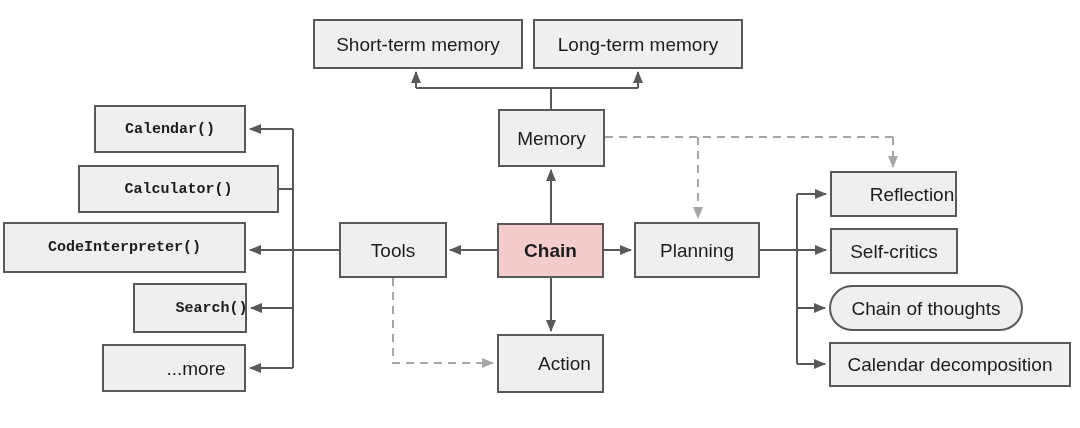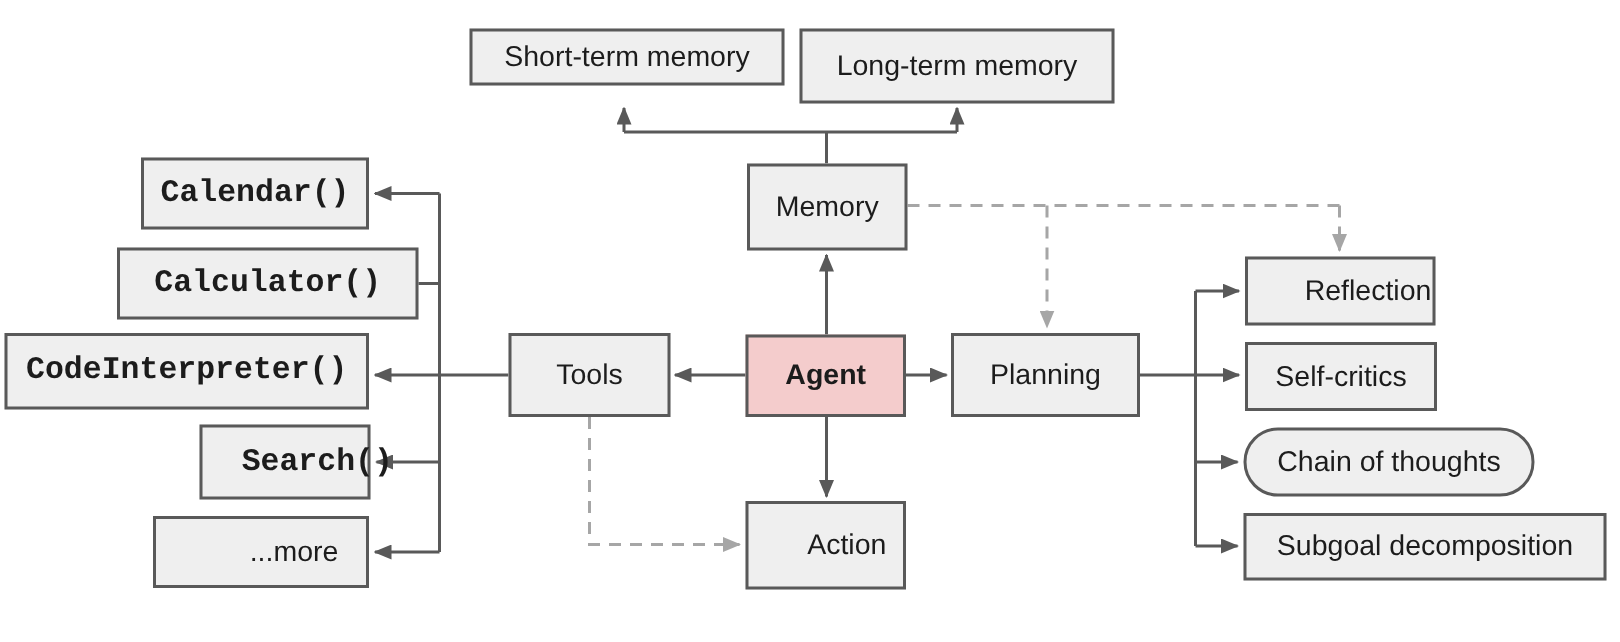--- a/index.html
+++ b/index.html
@@ -49,21 +49,21 @@
     align-items: center;
     justify-content: center;
     font-size: 19px;
     line-height: 1;
     white-space: nowrap;
     text-align: center;
   }
   .node.mono {
     font-family: "Liberation Mono", "DejaVu Sans Mono", monospace;
     font-weight: bold;
-    font-size: 21px;
+    font-size: 15px;
   }
   .node.agent-node {
     background: var(--agent-fill);
     font-weight: bold;
   }
 </style>
 </head>
 <body>
 
 <div class="canvas">
@@ -101,27 +101,27 @@
     </g>
 
     <g class="dashed">
       <path d="M605 137 H893"></path>
       <path d="M698 137 V218" marker-end="url(#ah-d)"></path>
       <path d="M893 137 V167" marker-end="url(#ah-d)"></path>
       <path d="M393 278 V363 H493" marker-end="url(#ah-d)"></path>
     </g>
   </svg>
 
-  <div class="node" style="left:313px; top:19px; width:210px; height:38px;">Short-term memory</div>
+  <div class="node" style="left:313px; top:19px; width:210px; height:50px;">Short-term memory</div>
 
   <div class="node" style="left:533px; top:19px; width:210px; height:50px;">Long-term memory</div>
 
   <div class="node" style="left:498px; top:109px; width:107px; height:58px;">Memory</div>
 
-  <div class="node agent-node" style="left:497px; top:223px; width:107px; height:55px;">Agent</div>
+  <div class="node agent-node" style="left:497px; top:223px; width:107px; height:55px;">Chain</div>
 
   <div class="node" style="left:339px; top:222px; width:108px; height:56px;">Tools</div>
 
   <div class="node" style="left:634px; top:222px; width:126px; height:56px;">Planning</div>
 
   <div class="node" style="left:497px; top:334px; width:107px; height:59px;padding-left:28px;">Action</div>
 
   <div class="node mono" style="left:94px; top:105px; width:152px; height:48px;">Calendar()</div>
 
   <div class="node mono" style="left:78px; top:165px; width:201px; height:48px;">Calculator()</div>
@@ -131,15 +131,15 @@
   <div class="node mono" style="left:133px; top:283px; width:114px; height:50px;padding-left:43px;">Search()</div>
 
   <div class="node" style="left:102px; top:344px; width:144px; height:48px;padding-left:44px;">...more</div>
 
   <div class="node" style="left:830px; top:171px; width:127px; height:46px;padding-left:37px;">Reflection</div>
 
   <div class="node" style="left:830px; top:228px; width:128px; height:46px;">Self-critics</div>
 
   <div class="node" style="left:829px; top:285px; width:194px; height:46px;border-radius:23px;">Chain of thoughts</div>
 
-  <div class="node" style="left:829px; top:342px; width:242px; height:45px;">Subgoal decomposition</div>
+  <div class="node" style="left:829px; top:342px; width:242px; height:45px;">Calendar decomposition</div>
 
 </div>
 
 </body></html>

